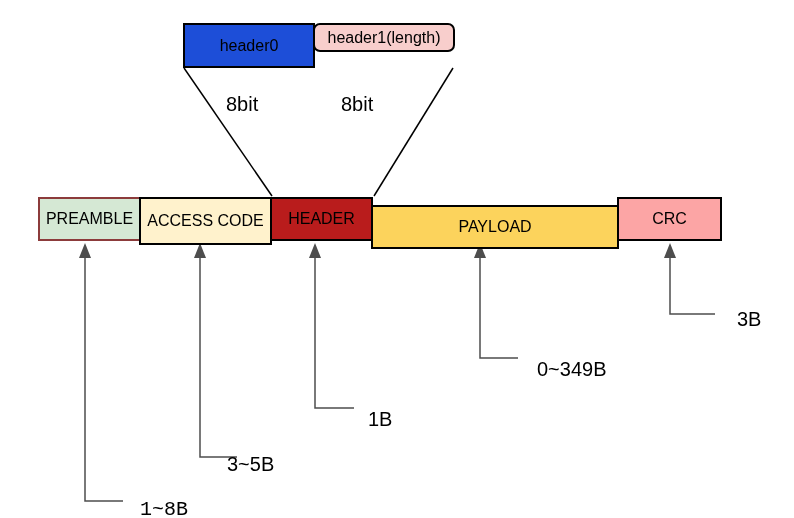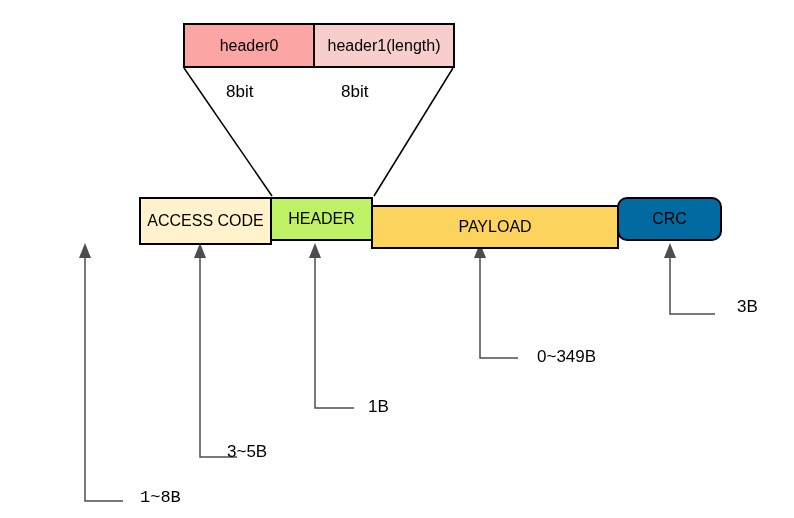--- a/index.html
+++ b/index.html
@@ -29,32 +29,33 @@
     border: 2px solid #000000;
     display: flex;
     align-items: center;
     justify-content: center;
     font-size: 16px;
     white-space: nowrap;
     overflow: hidden;
   }
   
   .hd0 { left: 183px; top: 23px; width: 132px; height: 45px; }
-  .hd1 { left: 313px; top: 23px; width: 142px; height: 45px; }
+  .hd1 { left: 313px; top: 23px; width: 142px; height: 29px; border-radius: 7px; }
   
   .f0 { left: 38px;  top: 197px; width: 103px; height: 44px; }
   .f1 { left: 139px; top: 197px; width: 133px; height: 48px; }
   .f2 { left: 270px; top: 197px; width: 103px; height: 44px; }
   .f3 { left: 371px; top: 197px; width: 248px; height: 44px; margin-top: 8px; }
   .f4 { left: 617px; top: 197px; width: 105px; height: 44px; }
   .floating-label {
     position: absolute;
-    font-size: 17px;
+    font-size: 20px;
     white-space: nowrap;
     transform: translateY(-50%);
+    margin-top: 12px;
   }
   .bit0 { left: 226px; top: 92px; }
   .bit1 { left: 341px; top: 92px; }
   .sz0 { left: 140px; top: 497px; font-family: Liberation Mono, monospace; }
   .sz1 { left: 227px; top: 452px; }
   .sz2 { left: 368px; top: 407px; }
   .sz3 { left: 537px; top: 357px; }
   .sz4 { left: 737px; top: 307px; }
 </style>
 </head>
@@ -76,40 +77,43 @@
     <path d="M354,408 L315,408 L315,257" fill="none" stroke-width="1.5" stroke="#4d4d4d"></path>
     <polygon points="315,243 309,258 321,258" fill="#4d4d4d"></polygon>
 
     <path d="M518,358 L480,358 L480,257" fill="none" stroke-width="1.5" stroke="#4d4d4d"></path>
     <polygon points="480,243 474,258 486,258" fill="#4d4d4d"></polygon>
 
     <path d="M715,314 L670,314 L670,257" fill="none" stroke-width="1.5" stroke="#4d4d4d"></path>
     <polygon points="670,243 664,258 676,258" fill="#4d4d4d"></polygon>
   </svg>
 
-  <div class="box hd0" style="background-color: #fca5a5; border-color: rgb(0, 0, 0);">
+  <div class="box hd0" style="background-color: #1d4ed8; border-color: rgb(0, 0, 0);">
     <span>header0</span>
   </div>
   <div class="box hd1" style="background-color: rgb(248, 206, 204); border-color: rgb(0, 0, 0);">
     <span>header1(length)</span>
   </div>
 
   <div class="floating-label bit0">8bit</div>
   <div class="floating-label bit1">8bit</div>
 
+  <div class="box f0" style="background-color: rgb(213, 232, 212); border-color: rgb(140, 59, 59);">
+    <span>PREAMBLE</span>
+  </div>
   <div class="box f1" style="background-color: rgb(255, 242, 204); border-color: rgb(0, 0, 0);">
     <span>ACCESS CODE</span>
   </div>
-  <div class="box f2" style="background-color: #bef264; border-color: rgb(0, 0, 0);">
+  <div class="box f2" style="background-color: #b91c1c; border-color: rgb(0, 0, 0);">
     <span>HEADER</span>
   </div>
   <div class="box f3" style="background-color: rgb(252, 211, 92); border-color: rgb(0, 0, 0);">
     <span>PAYLOAD</span>
   </div>
-  <div class="box f4" style="background-color: #0369a1; border-color: rgb(0, 0, 0); border-radius: 10px;">
+  <div class="box f4" style="background-color: #fca5a5; border-color: rgb(0, 0, 0);">
     <span>CRC</span>
   </div>
 
   <div class="floating-label sz0">1~8B</div>
   <div class="floating-label sz1">3~5B</div>
   <div class="floating-label sz2">1B</div>
   <div class="floating-label sz3">0~349B</div>
   <div class="floating-label sz4">3B</div>
 
 </div>

